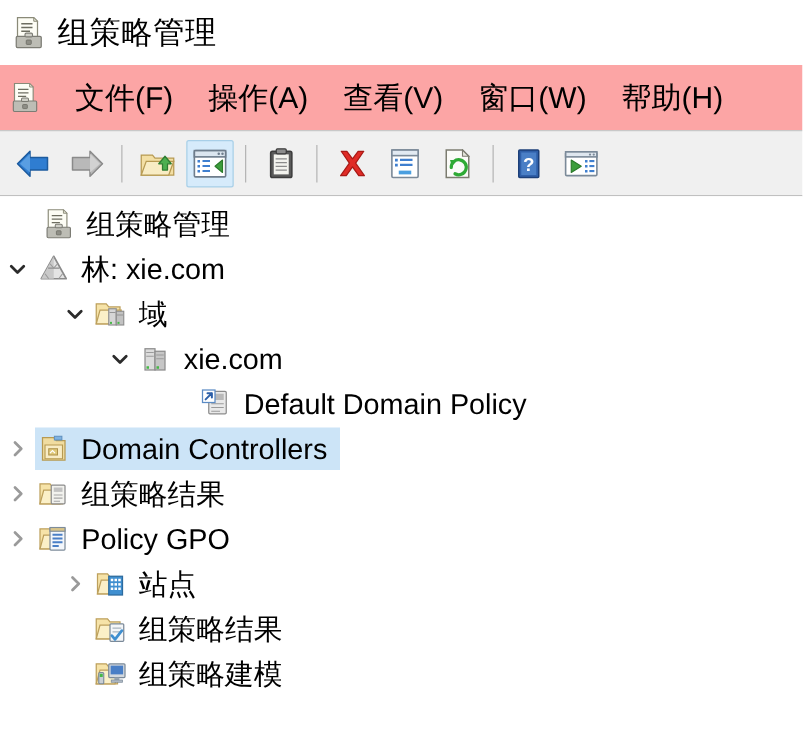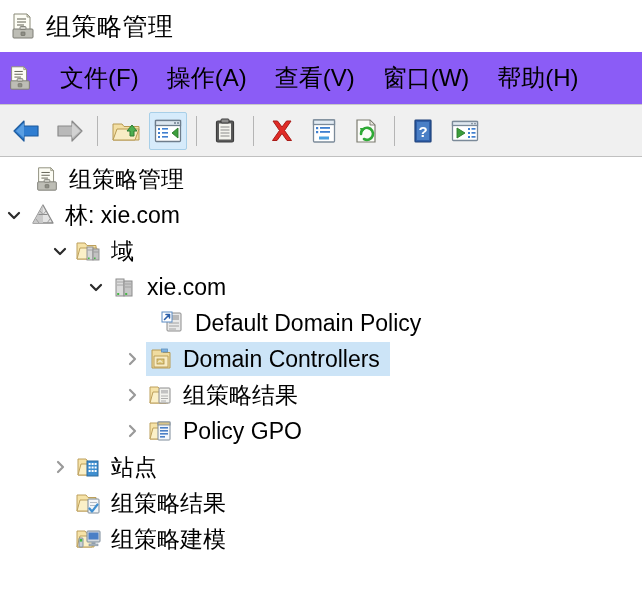--- a/index.html
+++ b/index.html
@@ -32,21 +32,21 @@
     color: #000;
     letter-spacing: 0.5px;
   }
 
   
   .menubar {
     height: 52px;
     display: flex;
     align-items: center;
     padding-left: 6px;
-    background: #8b5cf6;
+    background: #fca5a5;
     box-sizing: border-box;
     text-align: right;
   }
   .menubar .menu-items {
     display: flex;
     align-items: center;
     margin-left: 12px;
   }
   .menu-item {
     font-size: 24px;
@@ -131,21 +131,21 @@
     height: 34px;
     padding-right: 4px;
   }
   .tree-row.selected .hl {
     background: #cce4f7;
   }
   .indent-0 { padding-left: 4px; }
   .indent-1 { }
   .indent-2 { padding-left: 46px; }
   .indent-3 { padding-left: 82px; }
-  .indent-4 { padding-left: 118px; }
+  .indent-4 { }
   .indent-4b { padding-left: 146px; margin-left: 12px; }
 
   svg { display: block; }
 </style>
 </head>
 <body>
 
 <div class="titlebar">
   <span class="title-icon">
     <svg width="30" height="30" viewBox="0 0 30 30">

